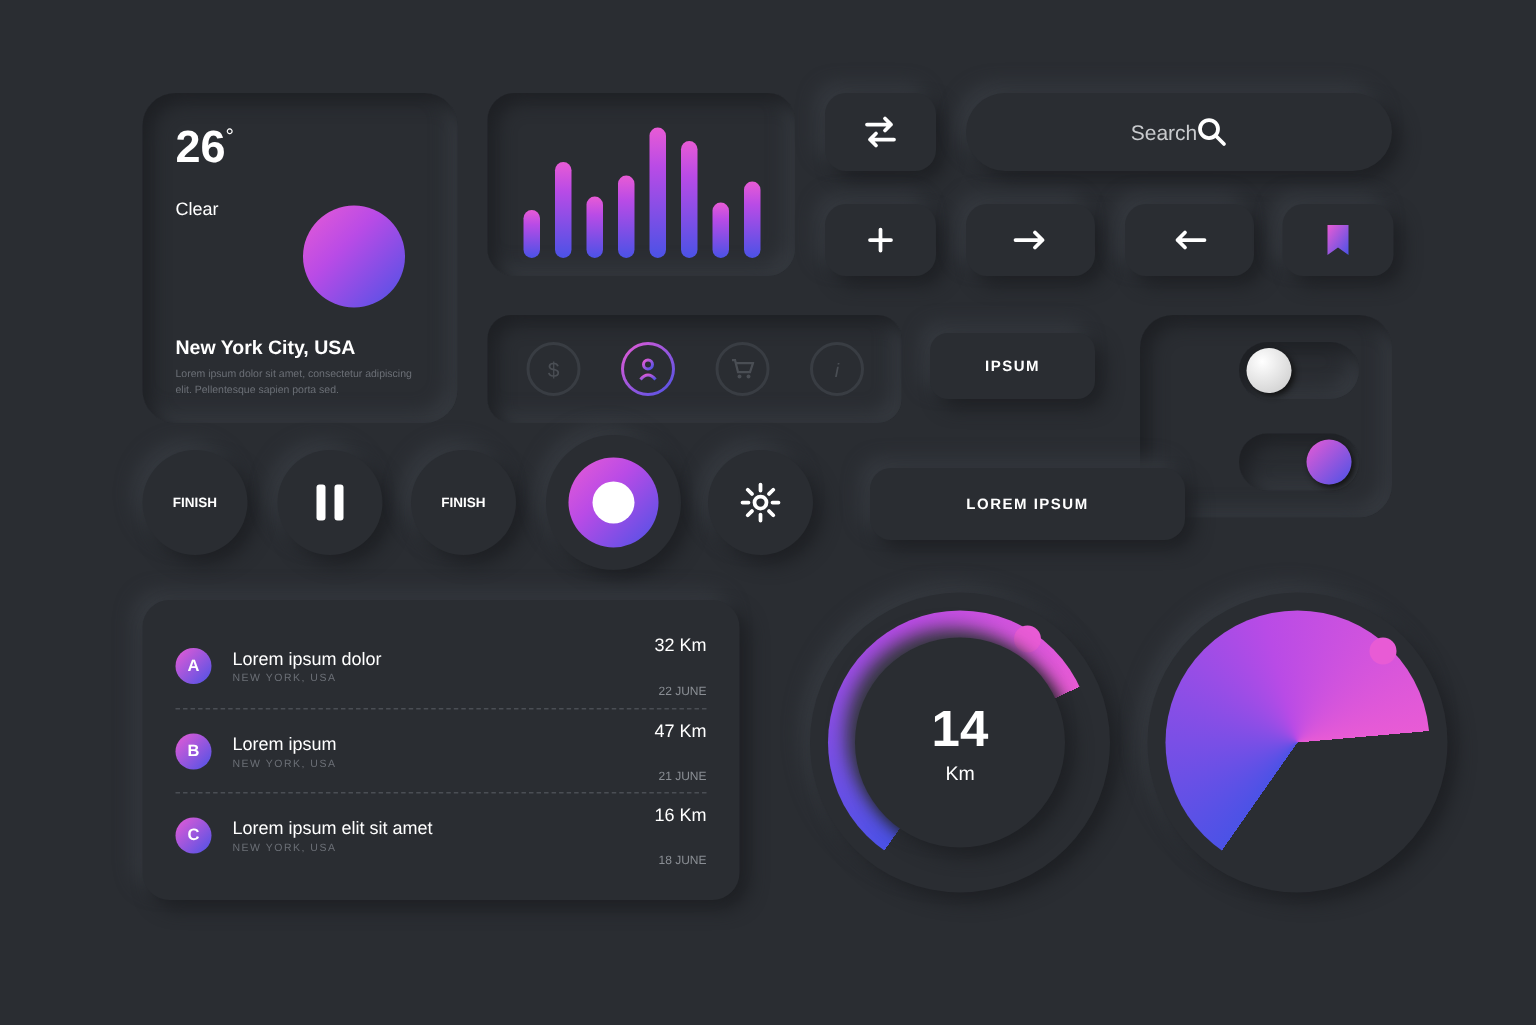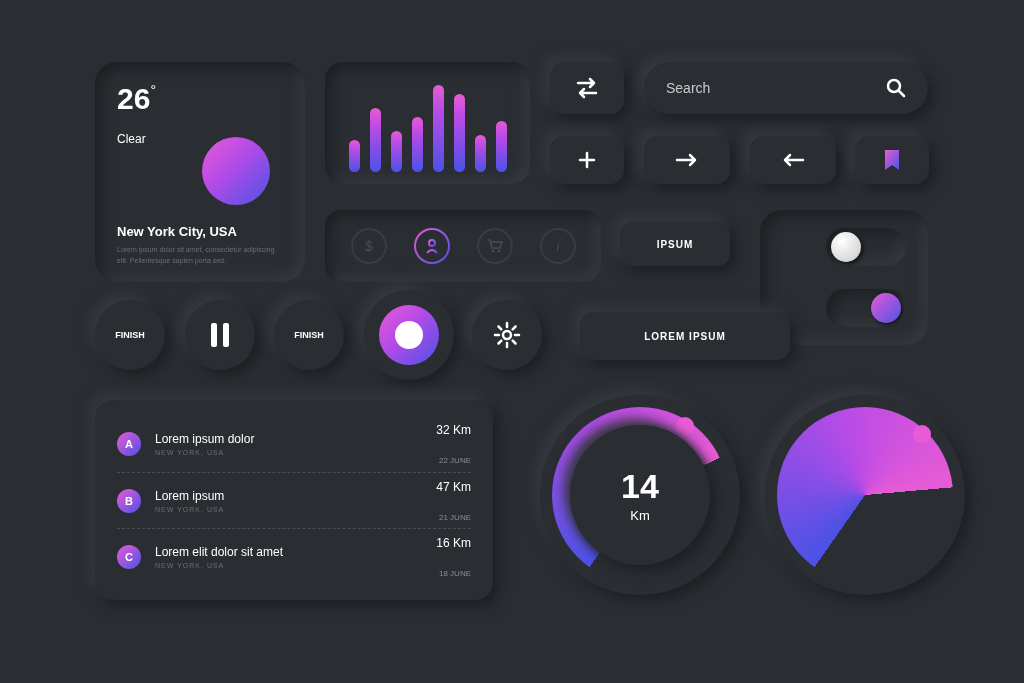--- a/index.html
+++ b/index.html
@@ -34,21 +34,21 @@
 
 
 .chart { left: 325px; top: 62px; width: 205px; height: 122px; border-radius: 18px; padding: 15px 18px 12px; display:flex; align-items:flex-end; gap:10px; justify-content:center;}
 .bar { width: 11px; border-radius: 6px;
   background: linear-gradient(0deg, #4b52e6 0%, #b94be6 70%, #e85bd5 100%);
 }
 
 
 .btn { border-radius: 14px; display:flex; align-items:center; justify-content:center; }
 .swap { left: 550px; top: 62px; width: 74px; height: 52px; }
-.search { left: 644px; top: 62px; width: 284px; height: 52px; border-radius: 26px; justify-content:space-between; padding: 0 22px; }
+.search { left: 644px; top: 62px; width: 284px; height: 52px; border-radius: 26px; padding: 0 22px; }
 .search-text { color: #c8cacd; font-size: 14px; }
 .plus { left: 550px; top: 136px; width: 74px; height: 48px; }
 .arr-r { left: 644px; top: 136px; width: 86px; height: 48px; }
 .arr-l { left: 750px; top: 136px; width: 86px; height: 48px; }
 .bookmark { left: 855px; top: 136px; width: 74px; height: 48px; }
 
 
 .strip { left: 325px; top: 210px; width: 276px; height: 72px; border-radius: 16px; display:flex; align-items:center; justify-content:space-around; padding: 0 12px;}
 .ico-circ { width: 36px; height: 36px; border-radius: 50%; border: 2px solid #393d43; display:flex; align-items:center; justify-content:center; color:#4a4e54;}
 .ico-grad { border-image: linear-gradient(135deg,#e85bd5,#4b52e6) 1; border: 0;
@@ -282,21 +282,21 @@
         <div class="row-sub">NEW YORK, USA</div>
       </div>
       <div class="row-right">
         <div class="km">47 Km</div>
         <div class="date">21 JUNE</div>
       </div>
     </div>
     <div class="row">
       <div class="badge">C</div>
       <div>
-        <div class="row-title">Lorem elit dolor sit amet</div>
+        <div class="row-title">Lorem ipsum elit sit amet</div>
         <div class="row-sub">NEW YORK, USA</div>
       </div>
       <div class="row-right">
         <div class="km">16 Km</div>
         <div class="date">18 JUNE</div>
       </div>
     </div>
   </div>
 
 <div class="abs gauge neo g1">

